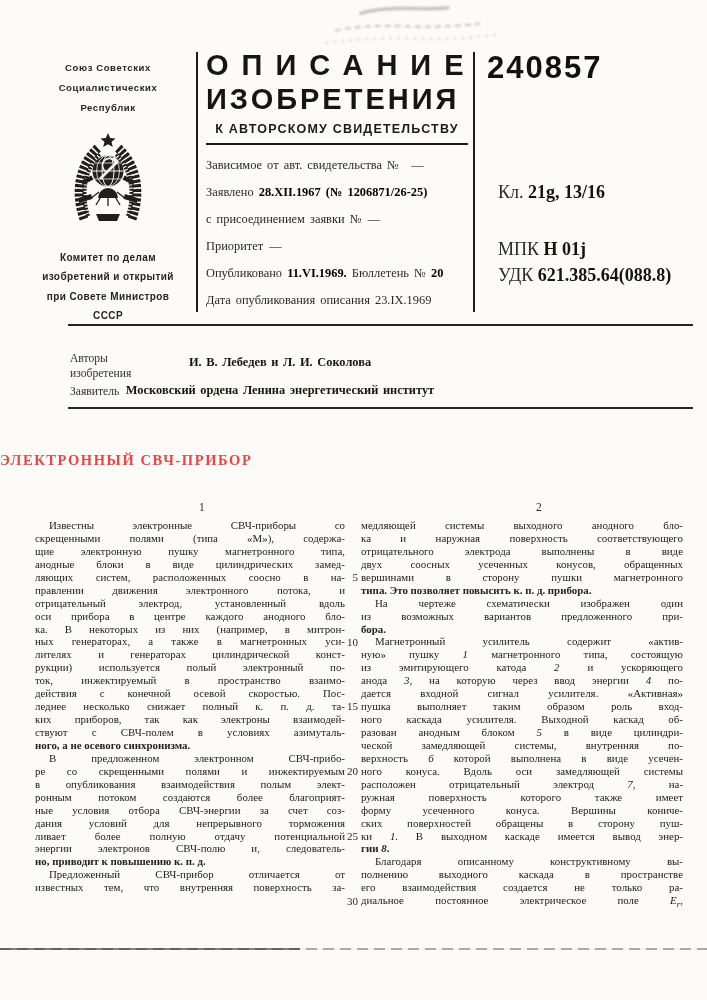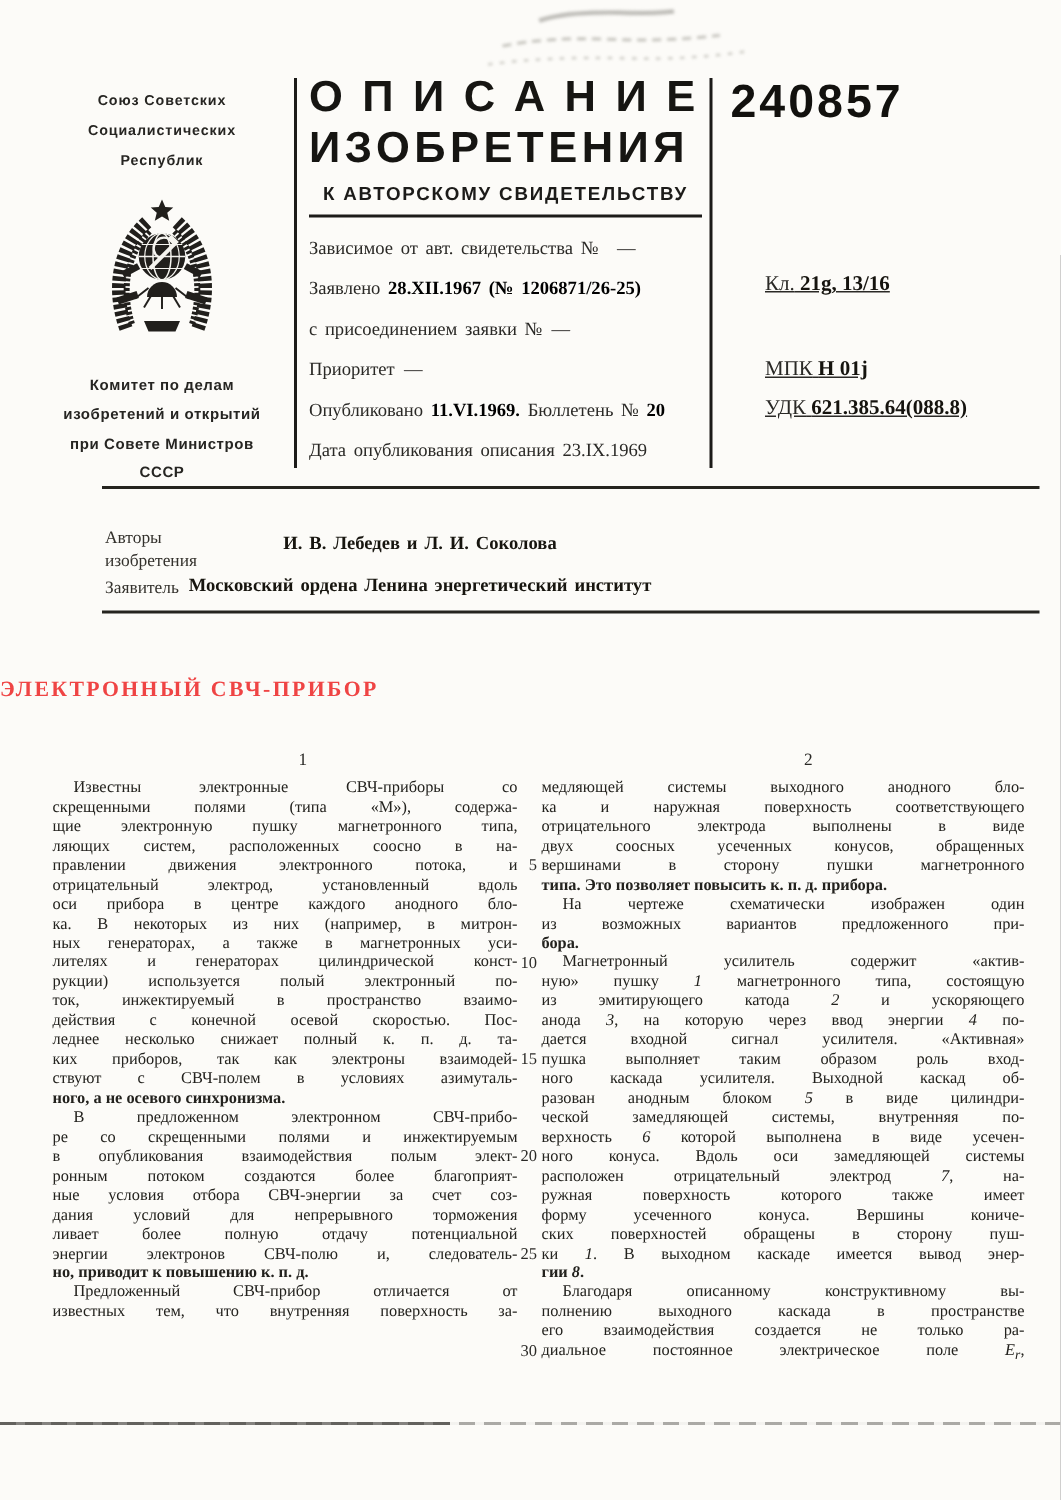--- a/index.html
+++ b/index.html
@@ -26,21 +26,21 @@
     font-size:29px; letter-spacing:3px; line-height:1.15; white-space:nowrap; color:#161512;}
   .h-sub{font-family:"Liberation Sans","DejaVu Sans",sans-serif; font-weight:bold;
     font-size:12.5px; letter-spacing:1.2px; text-align:center; padding:6px 0 7px;
     border-bottom:2px solid #1c1b19; color:#1c1b19;}
   .fields{margin-top:13px;}
   .field-row{height:27px; font-size:12.4px; color:#2a2926; word-spacing:2px;}
   .field-row .b{font-weight:bold; color:#000000;}
   
   .docnum{position:absolute; left:487px; top:50px; font-family:"Liberation Sans","DejaVu Sans",sans-serif;
     font-weight:bold; font-size:31px; letter-spacing:2px; color:#12110e;}
-  .clsrow{position:absolute; left:510px; font-size:14px; color:#2a2926;text-decoration:underline;}
+  .clsrow{position:absolute; left:498px; font-size:18px; color:#2a2926;}
   .clsrow .b{font-weight:bold; color:#15130e;}
   .cls-kl{top:182px;} .cls-mpk{top:239px;} .cls-udk{top:265px;}
   
   .hrule{position:absolute; left:68px; width:625px; height:2px; background:#25241f;}
   .hr1{top:324px;} .hr2{top:407px; height:2px;}
   
   .party-label{position:absolute; left:70px; font-size:11.6px; color:#33312c; line-height:1.3;}
   .authors-label{top:351px;}
   .applicant-label{top:384px;}
   .party-value{position:absolute; left:80px; width:400px; text-align:center;
@@ -173,20 +173,21 @@
   <div class="inv-title">ЭЛЕКТРОННЫЙ СВЧ-ПРИБОР</div>
 
   <div class="colnum c1">1</div>
   <div class="colnum c2">2</div>
 
   <div class="body">
     <div class="bcol left" id="col-left">
         <div class="bl ind">Известны электронные СВЧ-приборы со</div>
         <div class="bl">скрещенными полями (типа «М»), содержа-</div>
         <div class="bl">щие электронную пушку магнетронного типа,</div>
+        <div class="bl">анодные блоки в виде цилиндрических замед-</div>
         <div class="bl">ляющих систем, расположенных соосно в на-</div>
         <div class="bl">правлении движения электронного потока, и</div>
         <div class="bl">отрицательный электрод, установленный вдоль</div>
         <div class="bl">оси прибора в центре каждого анодного бло-</div>
         <div class="bl">ка. В некоторых из них (например, в митрон-</div>
         <div class="bl">ных генераторах, а также в магнетронных уси-</div>
         <div class="bl">лителях и генераторах цилиндрической конст-</div>
         <div class="bl">рукции) используется полый электронный по-</div>
         <div class="bl">ток, инжектируемый в пространство взаимо-</div>
         <div class="bl">действия с конечной осевой скоростью. Пос-</div>

